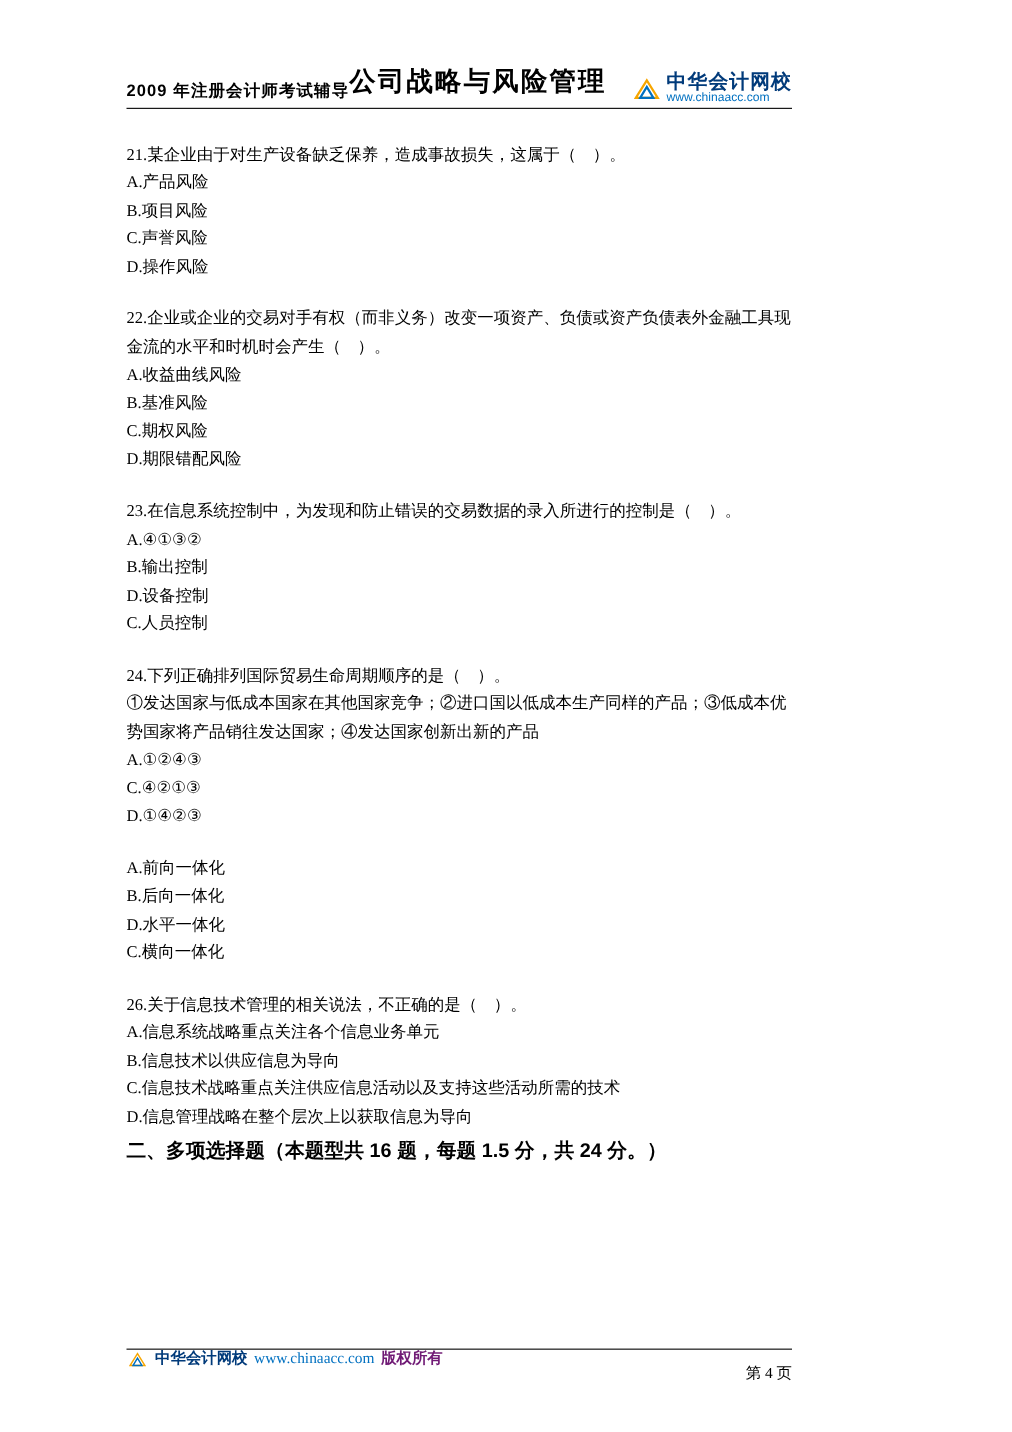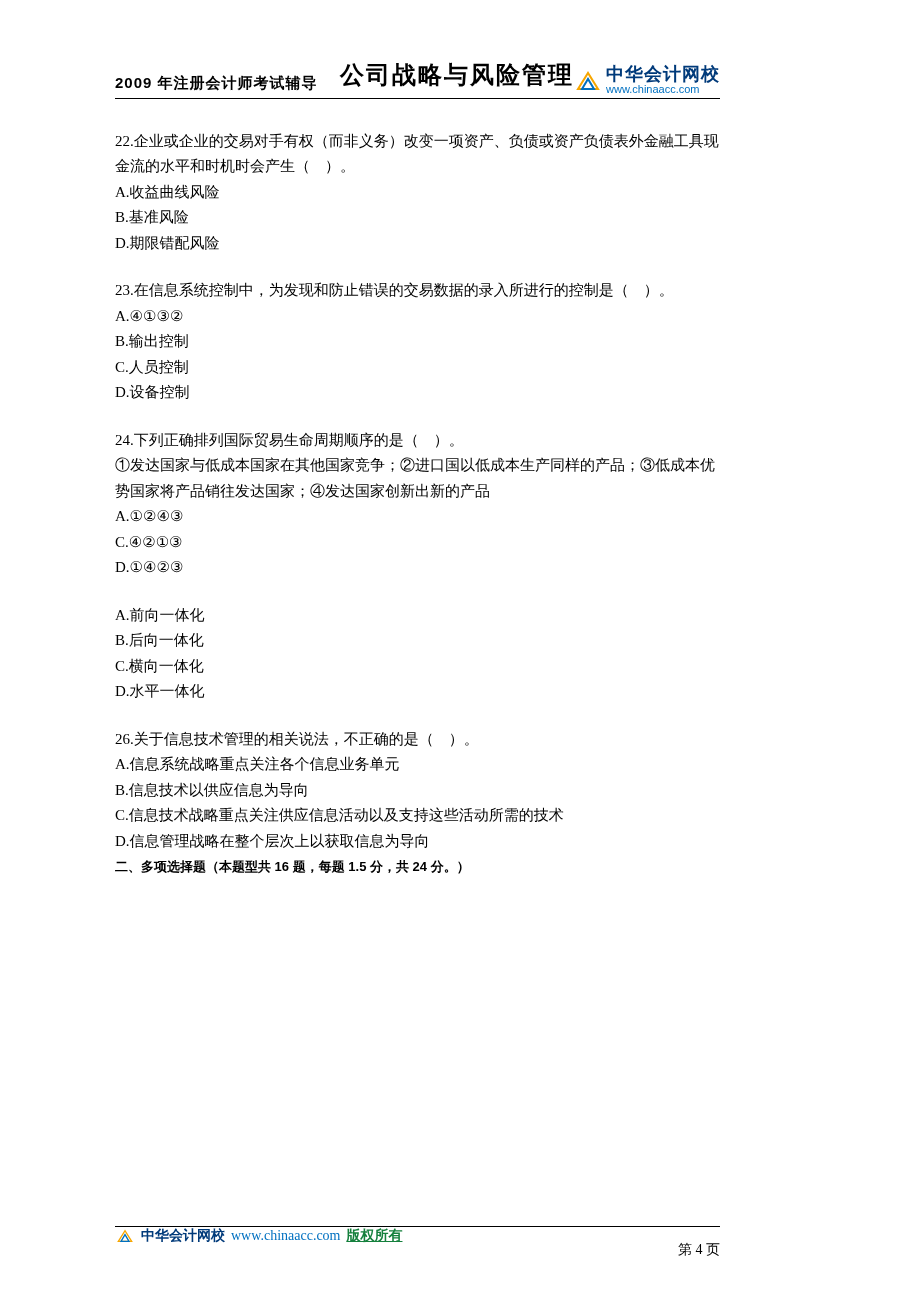--- a/index.html
+++ b/index.html
@@ -31,21 +31,21 @@
     font-weight: bold;
     font-size: 15px;
     letter-spacing: 1px;
   }
   .header-center {
     font-family: "SimSun", "宋体", serif;
     font-weight: bold;
     font-size: 24px;
     letter-spacing: 2px;
     flex: 1;
-    text-align: right;
+    text-align: left;
   }
   .header-right {
     display: flex;
     align-items: center;
   }
   .logo-block {
     display: flex;
     align-items: center;
     gap: 4px;
   }
@@ -68,21 +68,21 @@
     color: #0070c0;
   }
   .question-block {
     margin-bottom: 22px;
   }
   .q-text { display: block; }
   .opt { display: block; }
   .section-header {
     font-family: "SimHei", "黑体", sans-serif;
     font-weight: bold;
-    font-size: 13px;
+    font-size: 18px;
     margin-top: 2px;
     margin-bottom: 35px;
   }
   .footer-line {
     border-top: 1px solid #000;
     position: absolute;
     left: 115px;
     right: 100px;
     bottom: 75px;
   }
@@ -103,23 +103,22 @@
     font-family: "SimSun", "宋体", serif;
   }
   .footer-left .f-name {
     color: #003a7a;
     font-weight: bold;
   }
   .footer-left .f-url {
     color: #0070c0;
   }
   .footer-left .f-rights {
-    color: #15803d;
-    font-weight: bold;
-    text-decoration: underline;
+    color: #701a75;
+    font-weight: bold;
   }
   .footer-right {
     font-family: "SimSun", "宋体", serif;
     margin-top: 28px;
   }
   .small-logo svg { display: block; }
 </style>
 </head>
 <body>
 
@@ -137,49 +136,57 @@
           </svg>
         </span>
         <span class="logo-text">
           <span class="logo-cn">中华会计网校</span>
           <span class="logo-url">www.chinaacc.com</span>
         </span>
       </div>
     </div>
   </div>
 
+  <div class="question-block">
+    <span class="q-text">21.某企业由于对生产设备缺乏保养，造成事故损失，这属于（　）。</span>
+    <span class="opt">A.产品风险</span>
+    <span class="opt">B.项目风险</span>
+    <span class="opt">C.声誉风险</span>
+    <span class="opt">D.操作风险</span>
+  </div>
 
   <div class="question-block">
     <span class="q-text">22.企业或企业的交易对手有权（而非义务）改变一项资产、负债或资产负债表外金融工具现金流的水平和时机时会产生（　）。</span>
     <span class="opt">A.收益曲线风险</span>
     <span class="opt">B.基准风险</span>
+    <span class="opt">C.期权风险</span>
     <span class="opt">D.期限错配风险</span>
   </div>
 
   <div class="question-block">
     <span class="q-text">23.在信息系统控制中，为发现和防止错误的交易数据的录入所进行的控制是（　）。</span>
     <span class="opt">A.④①③②</span>
     <span class="opt">B.输出控制</span>
+    <span class="opt">D.设备控制</span>
     <span class="opt">C.人员控制</span>
-    <span class="opt">D.设备控制</span>
   </div>
 
   <div class="question-block">
     <span class="q-text">24.下列正确排列国际贸易生命周期顺序的是（　）。</span>
     <span class="q-text">①发达国家与低成本国家在其他国家竞争；②进口国以低成本生产同样的产品；③低成本优势国家将产品销往发达国家；④发达国家创新出新的产品</span>
     <span class="opt">A.①②④③</span>
     <span class="opt">C.④②①③</span>
     <span class="opt">D.①④②③</span>
   </div>
 
   <div class="question-block">
     <span class="opt">A.前向一体化</span>
     <span class="opt">B.后向一体化</span>
+    <span class="opt">D.水平一体化</span>
     <span class="opt">C.横向一体化</span>
-    <span class="opt">D.水平一体化</span>
   </div>
 
   <div class="question-block" style="margin-bottom:2px;font-family:Liberation Serif, serif;">
     <span class="q-text">26.关于信息技术管理的相关说法，不正确的是（　）。</span>
     <span class="opt">A.信息系统战略重点关注各个信息业务单元</span>
     <span class="opt">B.信息技术以供应信息为导向</span>
     <span class="opt">C.信息技术战略重点关注供应信息活动以及支持这些活动所需的技术</span>
     <span class="opt">D.信息管理战略在整个层次上以获取信息为导向</span>
   </div>
 

